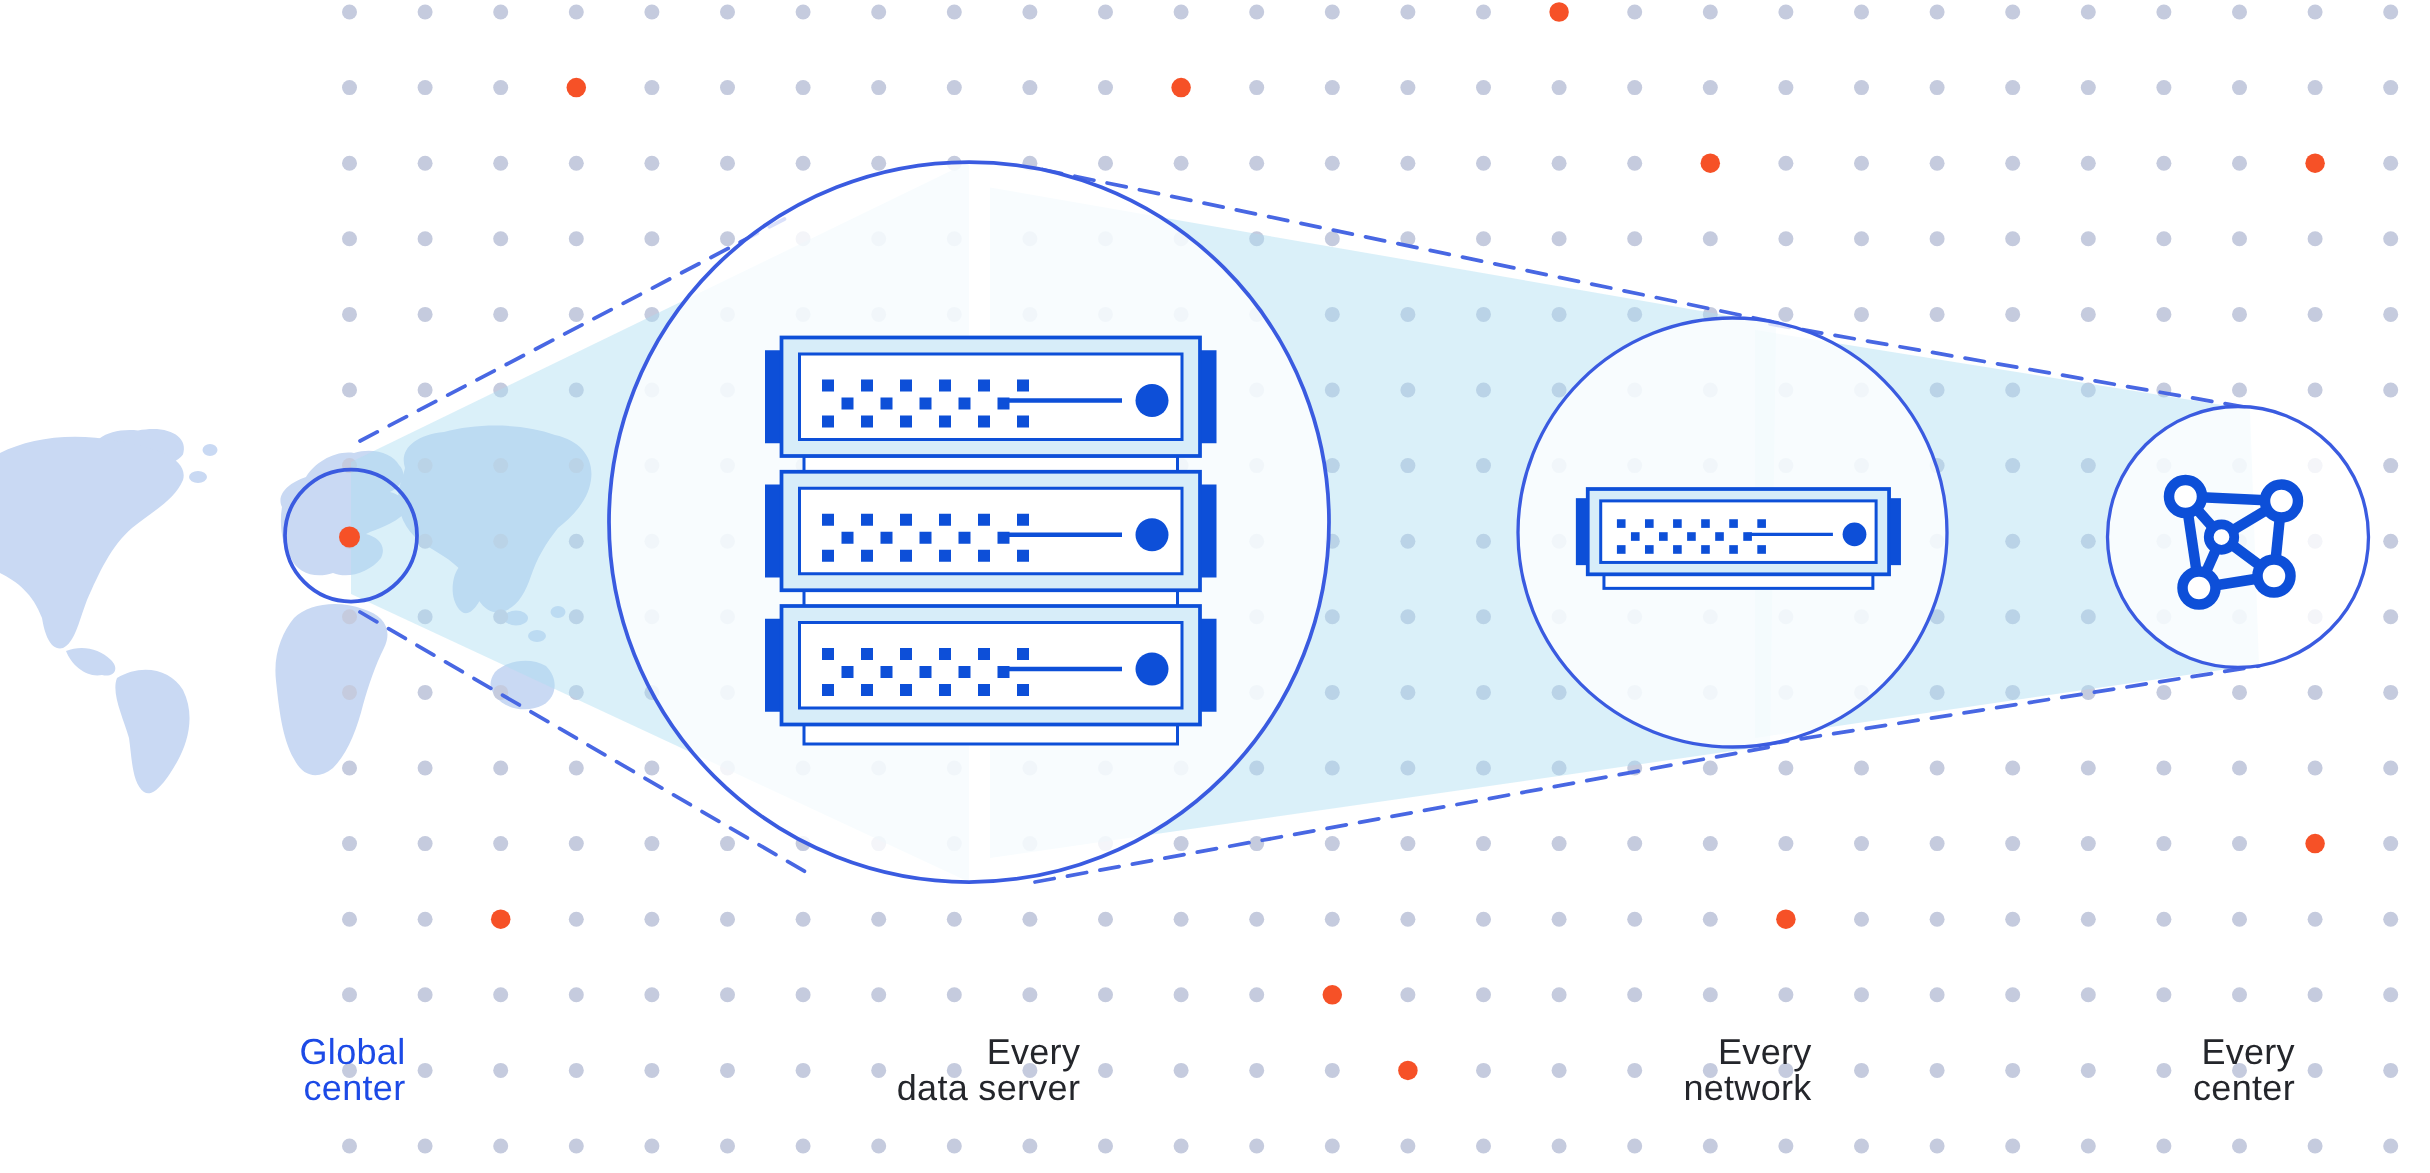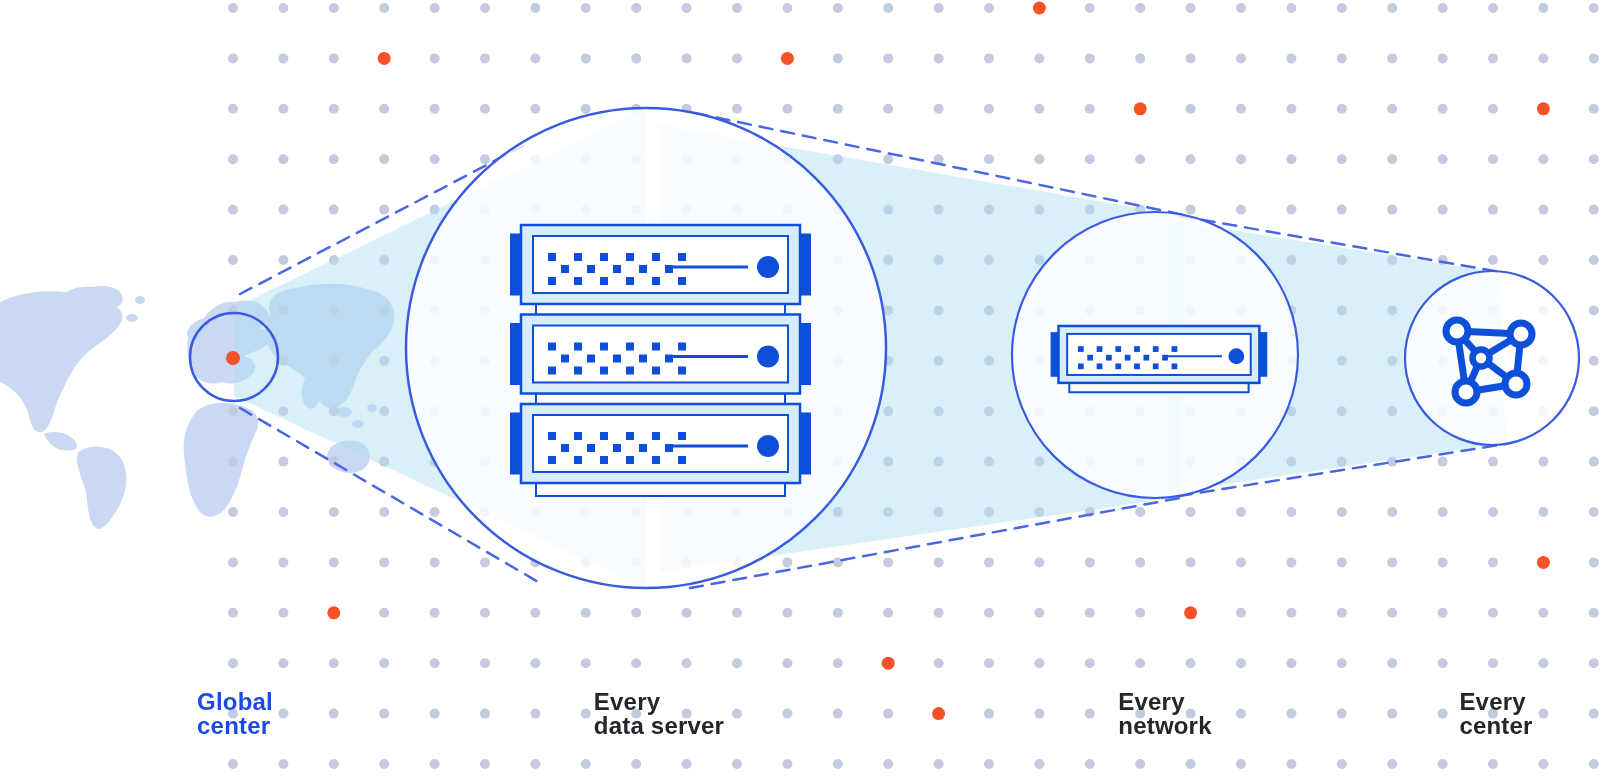--- a/index.html
+++ b/index.html
@@ -8,22 +8,22 @@
     width:1620px;height:782px;
     background:#ffffff;
     overflow:hidden;
     font-family:"Liberation Sans",sans-serif;
   }
   .canvas svg{position:absolute;left:0;top:0;}
   .stage-label{
     position:absolute;
     top:690px;
     transform:translateX(-50%);
-    text-align:left;
-    font-weight:700;
+    text-align:right;
+    font-weight:400;
     font-size:24px;
     line-height:24px;
     white-space:nowrap;
     letter-spacing:0.2px;
   }
   .stage-label .l{display:block;}
 </style>
 </head>
 <body>
 

